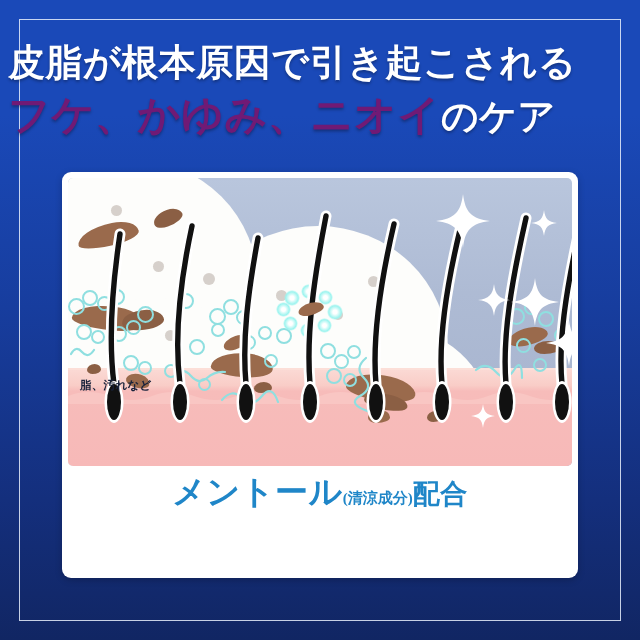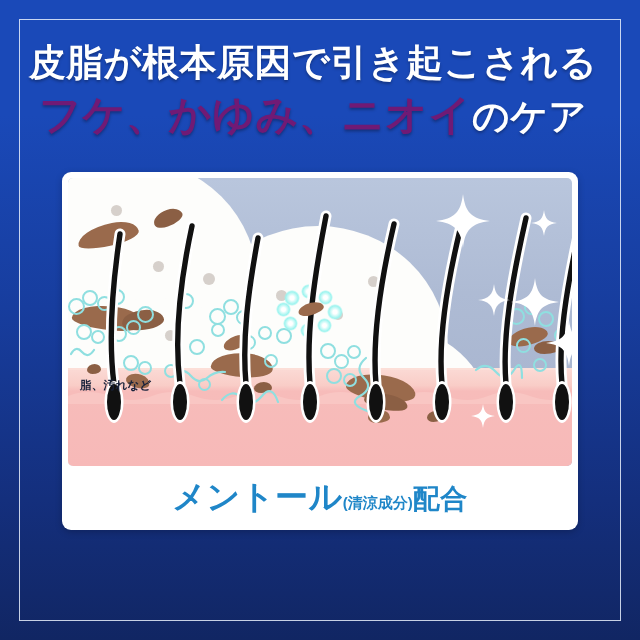--- a/index.html
+++ b/index.html
@@ -10,42 +10,43 @@
     position:relative;
   }
   
   #frame{
     position:absolute; left:19px; top:19px; right:19px; bottom:19px;
     border:1.5px solid rgba(232,238,252,.85);
     pointer-events:none;
   }
   
   #headline{
-    position:absolute; left:17px; top:44px; width:592px; text-align:center;
+    position:absolute; left:8px; top:44px; width:592px; text-align:left;
     line-height:1;
   }
   .h1{
     font-size:37px; font-weight:bold; color:#ffffff; letter-spacing:.5px;
     text-shadow:0 2px 3px rgba(0,0,0,.30);
     white-space:nowrap;
   }
   .h2{
     margin-top:13px; font-size:42px; font-weight:bold; letter-spacing:.5px;
     white-space:nowrap;
     text-shadow:0 2px 3px rgba(0,0,0,.30);
   }
   .h2 .gold{ color:#701a75; }
   .h2 .wht{ color:#ffffff; font-size:37px; }
 
   
   #card{
-    position:absolute; left:62px; top:172px; width:516px; height:358px;
+    position:absolute; left:62px; top:172px; width:516px; height:406px;
     background:#ffffff; border-radius:9px;
     box-shadow:0 2px 7px rgba(0,0,0,.22);
     overflow:hidden;
+    font-family:Liberation Serif, serif;
   }
   
   #illus{
     position:absolute; left:6px; top:6px; width:504px; height:288px;
     border-radius:5px; overflow:hidden;
     background:linear-gradient(180deg,#b9c6dd 0%,#aebbd4 40%,#a9b6d0 75%,#a4b2cd 100%);
   }
   
   .scalp{
     position:absolute; left:0; bottom:0; width:100%; height:96px;
@@ -86,21 +87,21 @@
     position:absolute; left:12px; top:200px;
     font-size:11.5px; font-weight:bold; color:#17213a; letter-spacing:.3px;
     white-space:nowrap; z-index:40;
   }
 
   
   #caption{
     position:absolute; left:0; top:302px; width:516px; text-align:center;
   }
   .c1{ font-size:29px; font-weight:bold; color:#1f86c8; letter-spacing:.5px; line-height:1.15; }
-  .c2{ margin-top:5px; line-height:1.1; white-space:nowrap; }
+  .c2{ line-height:1.1; white-space:nowrap; }
   .c2 .big{ font-size:33px; font-weight:bold; color:#1f86c8; letter-spacing:.5px; }
   .c2 .tiny{ font-size:15px; font-weight:bold; color:#1f86c8; }
   .c2 .mid{ font-size:27px; font-weight:bold; color:#1f86c8; letter-spacing:.5px; }
 </style>
 </head>
 <body>
 
 <div id="frame"></div>
 
 <div id="headline">

